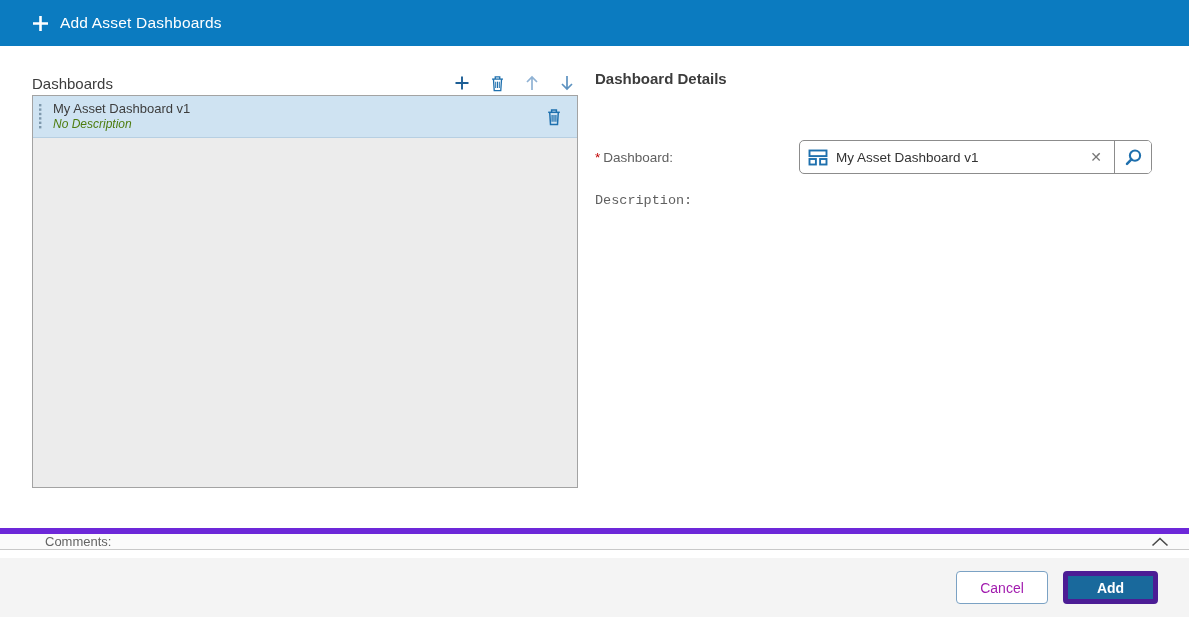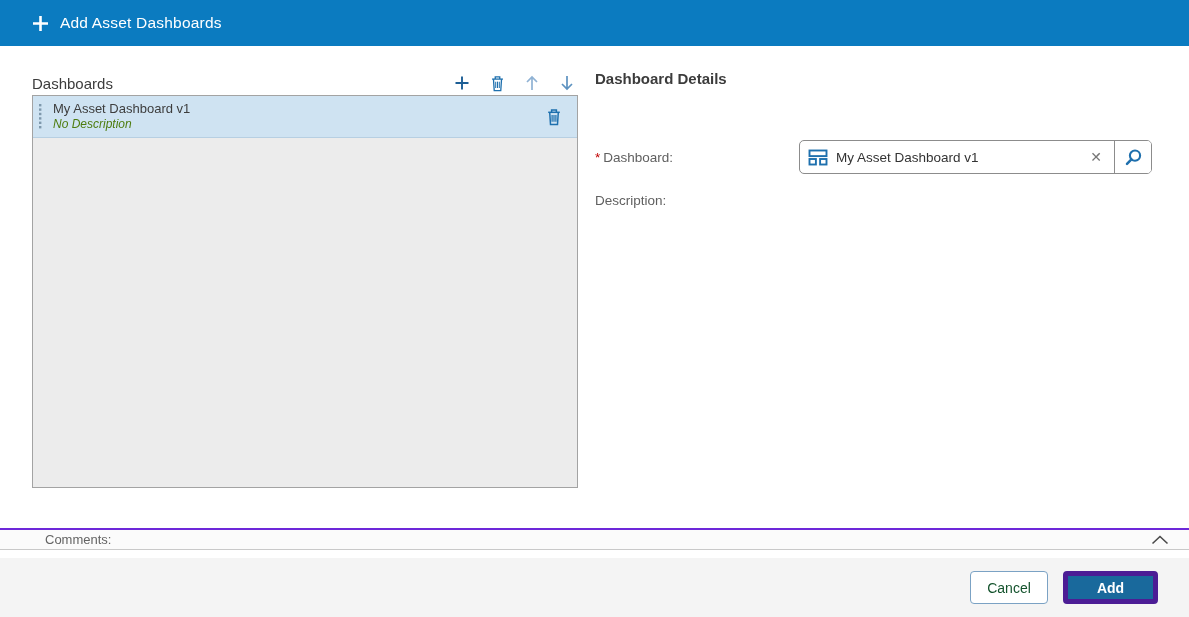--- a/index.html
+++ b/index.html
@@ -73,45 +73,45 @@
   .combo-value { flex: 1; font-size: 13.5px; color: #333; margin-left: 8px; white-space: nowrap; overflow: hidden; }
   .clear-btn {
     background: transparent; border: none; cursor: pointer;
     color: #767676; font-size: 14px; padding: 2px 6px; line-height: 1;
   }
   .search-btn {
     width: 37px; border: none; border-left: 1px solid #8c8c8c;
     background: #fff; cursor: pointer;
     display: flex; align-items: center; justify-content: center;
   }
-  .desc-label-row { position: absolute; left: 595px; top: 193px; display: flex; }
+  .desc-label-row { position: absolute; left: 595px; top: 193px; display: flex; font-family: Liberation Mono, monospace; }
 
   
   .comments-bar {
     position: absolute; left: 0; top: 528px; width: 1189px; height: 22px;
-    background: #fbfbfb; border-top: 2px solid #6d28d9; border-bottom: 1px solid #c9c9c9;
+    background: #fbfbfb; border-top: 6px solid #6d28d9; border-bottom: 1px solid #c9c9c9;
     display: flex; align-items: center; justify-content: space-between;
     padding: 0 18px 0 45px;
   }
   .comments-bar .comments-label { font-size: 13px; color: #646464; }
   .collapse-btn { background: transparent; border: none; cursor: pointer; padding: 2px; display: flex; }
 
   
   .footer {
     position: absolute; left: 0; top: 558px; width: 1189px; height: 59px;
     background: #f4f4f4;
     display: flex; align-items: center; justify-content: flex-end;
     gap: 15px; padding-right: 31px;
   }
   .btn {
     height: 33px; border-radius: 4px; font-size: 14px; cursor: pointer;
     font-family: "Liberation Sans", sans-serif;
   }
   .btn-cancel {
-    width: 78px; background: #ffffff; color: #14532d; border: 1px solid #7ba2c4;
+    width: 92px; background: #ffffff; color: #a21caf; border: 1px solid #7ba2c4;
   }
   .btn-add {
     width: 95px; background: #19699c; color: #ffffff; border: 5px solid #4c1d95; font-weight: 600;
   }
 </style>
 </head>
 <body>
 
 <div>
 

